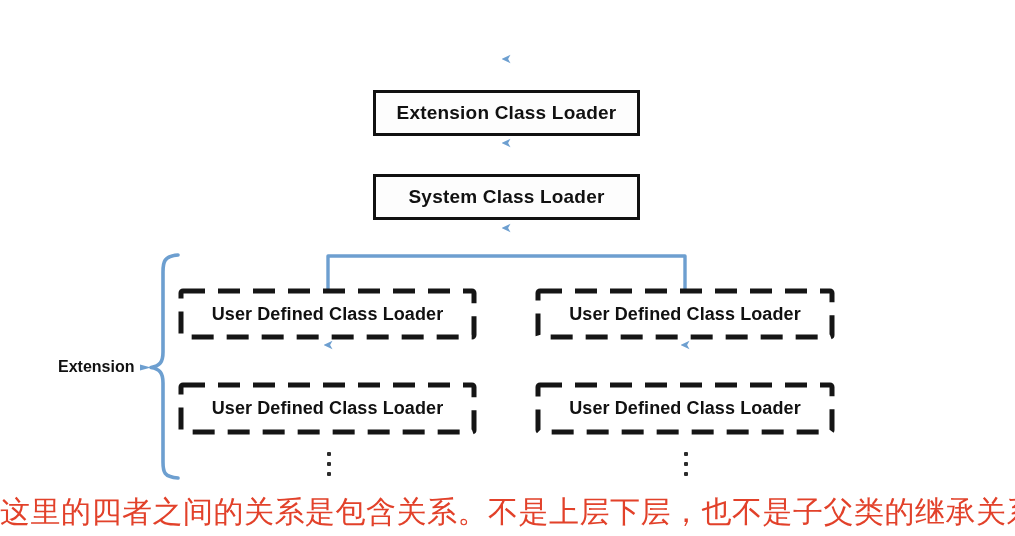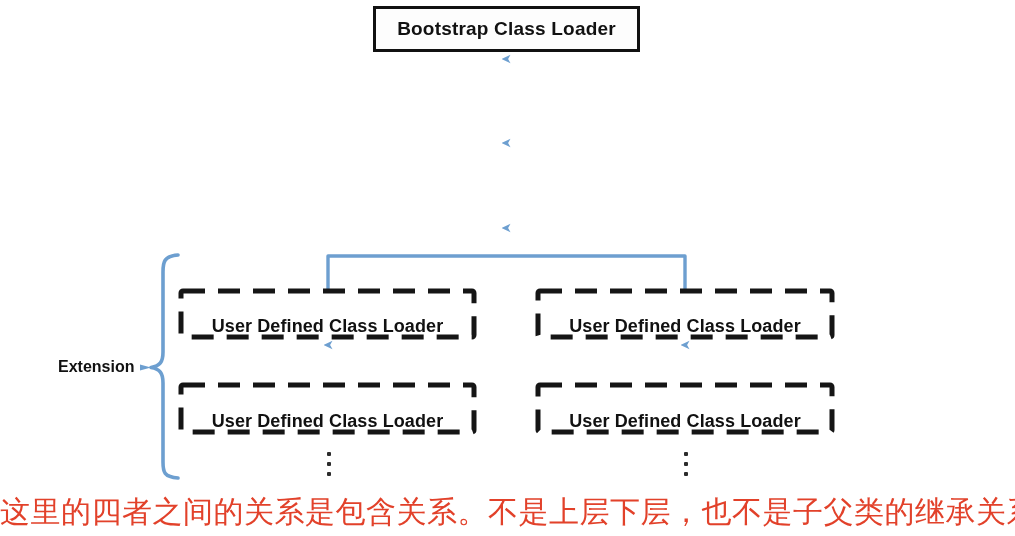--- a/index.html
+++ b/index.html
@@ -48,21 +48,21 @@
     letter-spacing: 0.2px;
     white-space: nowrap;
   }
 
   
   .dashed-box {
     position: absolute;
     box-sizing: border-box;
     background: transparent;
     display: flex;
-    align-items: flex-end;
+    align-items: center;
     justify-content: center;
     z-index: 3;
   }
   .dashed-box .box-label {
     font-size: 18px;
     font-weight: bold;
     color: #111111;
     letter-spacing: 0.1px;
     white-space: nowrap;
     position: relative;
@@ -166,25 +166,28 @@
                C 163 362 160 366 151 367.5
                C 160 369 163 373 163 383
                L 163 462
                C 163 472 164 477 178 478" fill="none" stroke="#6d9fd0" stroke-width="3.6" stroke-linecap="round" stroke-linejoin="round"></path>
       <path d="M 151 367.5 L 140 364.5 L 140 370.5 Z" fill="#6d9fd0"></path>
     </g>
   </svg>
 
   <div class="stage" id="label-layer">
 
-    <div class="solid-box" id="box-bootstrap" style="left:373px; top:6px; width:267px; height:46px;">
-      <span class="box-label">Bootstrap Class Loader</span>
-    </div>
-
-
+
+    <div class="solid-box" id="box-extension" style="left:373px; top:90px; width:267px; height:46px;">
+      <span class="box-label">Extension Class Loader</span>
+    </div>
+
+    <div class="solid-box" id="box-system" style="left:373px; top:174px; width:267px; height:46px;">
+      <span class="box-label">System Class Loader</span>
+    </div>
 
     <div class="dashed-box" id="box-user-left-top" style="left:181px; top:291px; width:293px; height:46px;">
       <span class="box-label">User Defined Class Loader</span>
     </div>
 
     <div class="dashed-box" id="box-user-right-top" style="left:538px; top:291px; width:294px; height:46px;">
       <span class="box-label">User Defined Class Loader</span>
     </div>
 
     <div class="dashed-box" id="box-user-left-bottom" style="left:181px; top:385px; width:293px; height:47px;">

